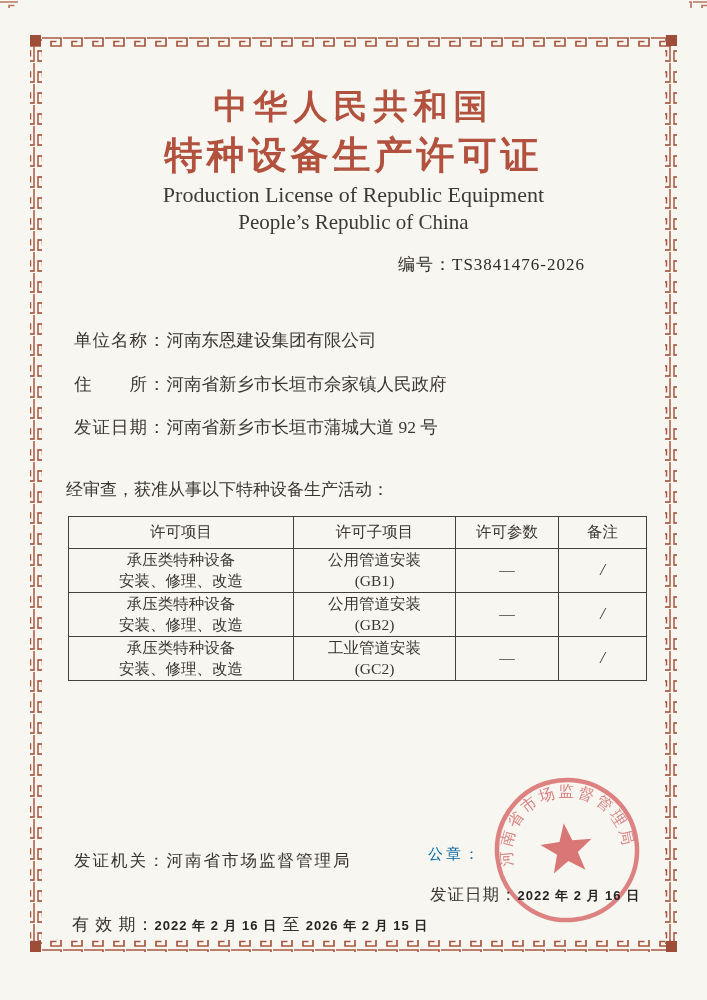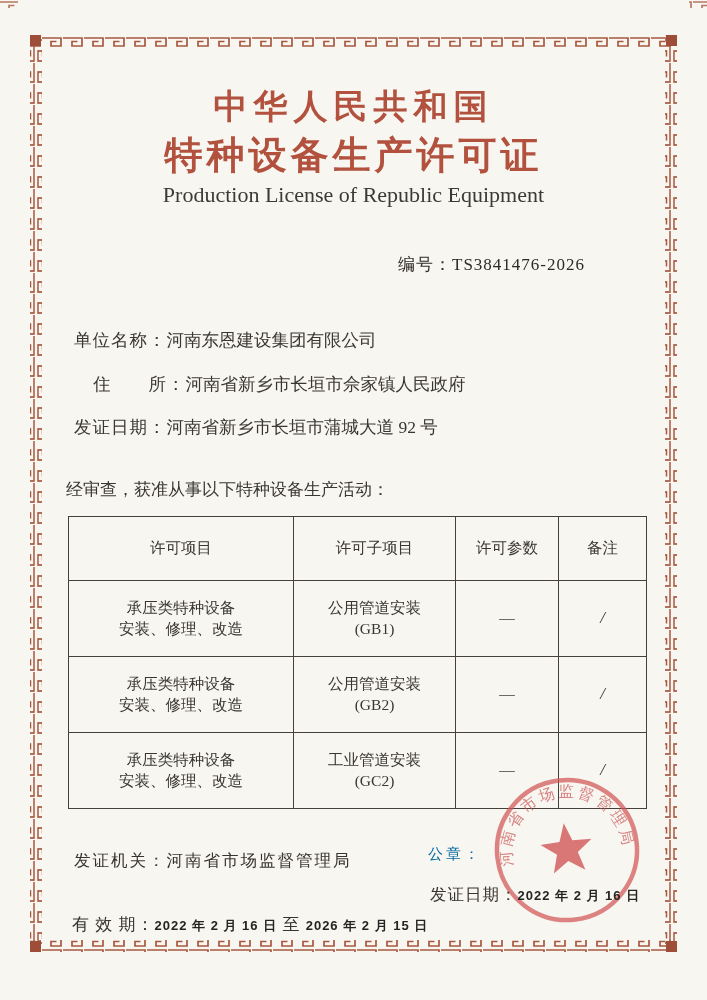--- a/index.html
+++ b/index.html
@@ -11,31 +11,31 @@
   .abs{position:absolute;}
   .center{left:0;right:0;text-align:center;}
   .title-cn{font-family:"Liberation Sans","DejaVu Sans",sans-serif;font-weight:bold;color:#b2523e;}
   .title-cn1{top:84px;font-size:34px;letter-spacing:6px;}
   .title-cn2{top:130px;font-size:38px;letter-spacing:4px;}
   .title-en{color:#3c3a37;}
   .title-en1{top:182px;font-size:22px;}
   .title-en2{top:210px;font-size:21px;}
   .license-no{top:253px;left:398px;font-size:17px;letter-spacing:1px;color:#2e2b27;}
   .field-row{left:74px;font-size:17.5px;color:#3a3733;white-space:nowrap;}
-  .f0{top:328px;} .f1{top:372px;margin-left:19px;} .f2{top:415px;}
+  .f0{top:328px;} .f1{top:372px;} .f2{top:415px;}
   .field-label{letter-spacing:1px;}
   .approval{top:478px;left:66px;font-size:17px;color:#3a3733;}
   table.lic{
     position:absolute;top:516px;left:68px;width:578px;
     border-collapse:collapse;table-layout:fixed;
     font-size:15.5px;color:#3a3733;
   }
   table.lic th,table.lic td{
     border:1.6px solid #45403a;text-align:center;vertical-align:middle;
-    font-weight:normal;padding:16px;line-height:1.3;
+    font-weight:normal;padding:0;line-height:1.3;
   }
   table.lic th{height:31px;}
   table.lic td{height:43px;}
   .c1{width:225px;} .c2{width:162px;} .c3{width:103px;} .c4{width:88px;}
   .remark{font-style:italic;font-size:17px;}
   .issuer-row{top:850px;left:74px;font-size:16.5px;letter-spacing:2px;}
   .seal-caption{top:845px;left:428px;font-size:15px;letter-spacing:3px;color:#0369a1;}
   .issue-date-row{top:884px;left:430px;font-size:16.5px;letter-spacing:1px;white-space:nowrap;}
   .validity-row{top:913px;left:72px;font-size:17px;letter-spacing:1px;white-space:nowrap;}
   .date-val{font-family:"Liberation Sans","DejaVu Sans",sans-serif;font-weight:600;font-size:13px;color:#262422;}
@@ -68,20 +68,21 @@
     <rect x="30" y="941" width="11" height="11" fill="#9e4e38"></rect>
     <rect x="666" y="941" width="11" height="11" fill="#9e4e38"></rect>
 
     <rect x="0" y="0" width="18" height="8" fill="url(#mh)" opacity="0.8"></rect>
     <rect x="689" y="0" width="18" height="8" fill="url(#mh)" opacity="0.8"></rect>
   </svg>
 
   <div class="abs center title-cn title-cn1">中华人民共和国</div>
   <div class="abs center title-cn title-cn2">特种设备生产许可证</div>
   <div class="abs center title-en title-en1">Production License of Republic Equipment</div>
+  <div class="abs center title-en title-en2">People’s Republic of China</div>
 
   <div class="abs license-no">
     <span>编号：</span><span>TS3841476-2026</span>
   </div>
 
   <div class="abs field-row f0">
     <span class="field-label">单位名称：</span><span>河南东恩建设集团有限公司</span>
   </div>
   <div class="abs field-row f1">
     <span class="field-label">住　　所：</span><span>河南省新乡市长垣市佘家镇人民政府</span>

